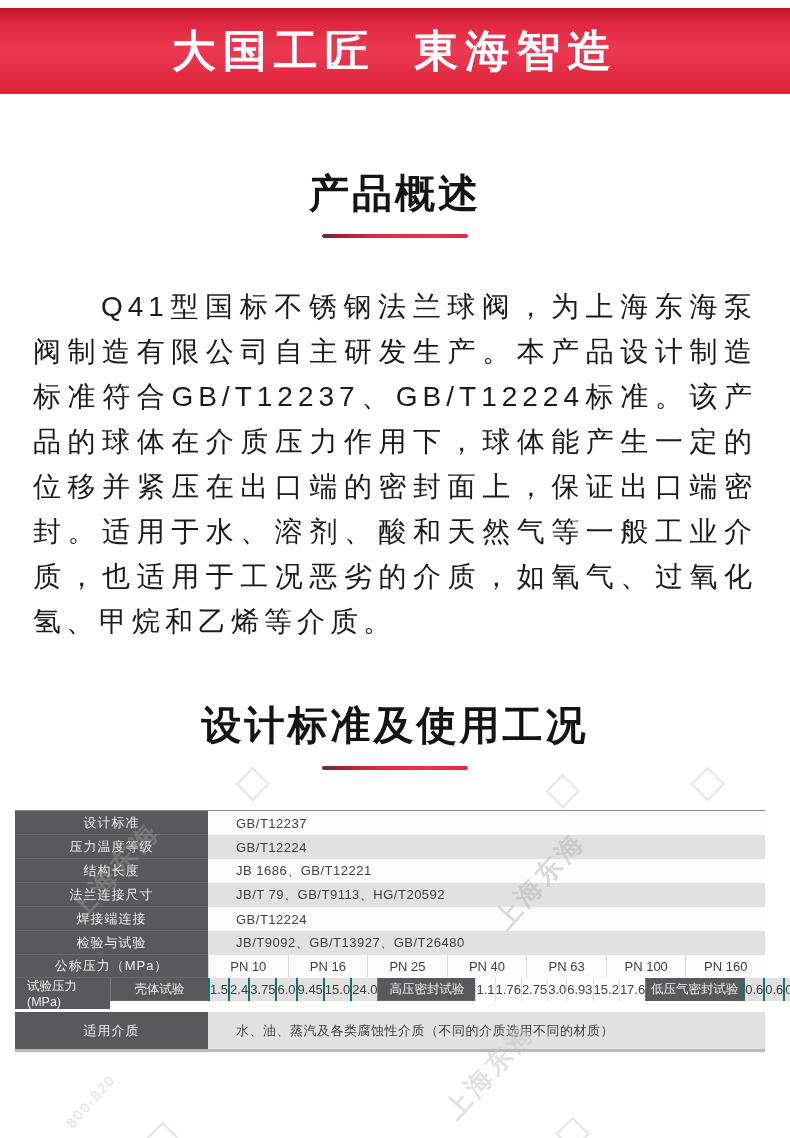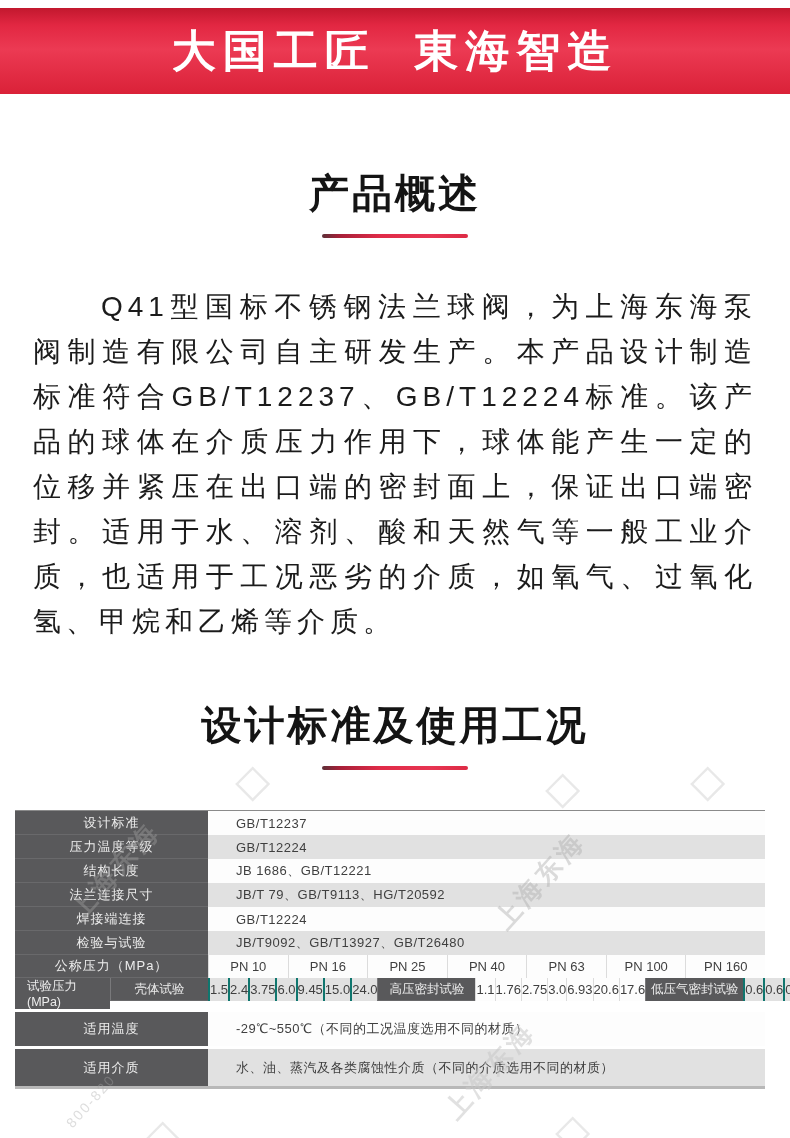--- a/index.html
+++ b/index.html
@@ -214,45 +214,41 @@
         </div>
 
         <div class="t-subrow">
           <div class="t-sublabel">高压密封试验</div>
           <div class="t-cols white">
             <div class="cell">1.1</div>
             <div class="cell">1.76</div>
             <div class="cell">2.75</div>
             <div class="cell">3.0</div>
             <div class="cell">6.93</div>
-            <div class="cell">20.6</div>
+            <div class="cell">15.2</div>
             <div class="cell">17.6</div>
           </div>
         </div>
 
         <div class="t-subrow">
           <div class="t-sublabel">低压气密封试验</div>
           <div class="t-cols gray">
             <div class="cell">0.6</div>
             <div class="cell">0.6</div>
             <div class="cell">0.6</div>
             <div class="cell">0.6</div>
             <div class="cell">0.6</div>
             <div class="cell">0.6</div>
             <div class="cell">0.6</div>
           </div>
         </div>
 
       </div>
     </div>
 
-    <div class="t-row tall1">
-      <div class="t-label">适用温度</div>
-      <div class="t-value bg-white">-29℃~550℃（不同的工况温度选用不同的材质）</div>
-    </div>
     <div class="t-row tall2">
       <div class="t-label">适用介质</div>
       <div class="t-value bg-gray">水、油、蒸汽及各类腐蚀性介质（不同的介质选用不同的材质）</div>
     </div>
 
   </div>
 
   <div class="wm wm-diag wm1">上海东海</div>
   <div class="wm wm-diag wm2">上海东海</div>
   <div class="wm wm-diag wm3">上海东海</div>

